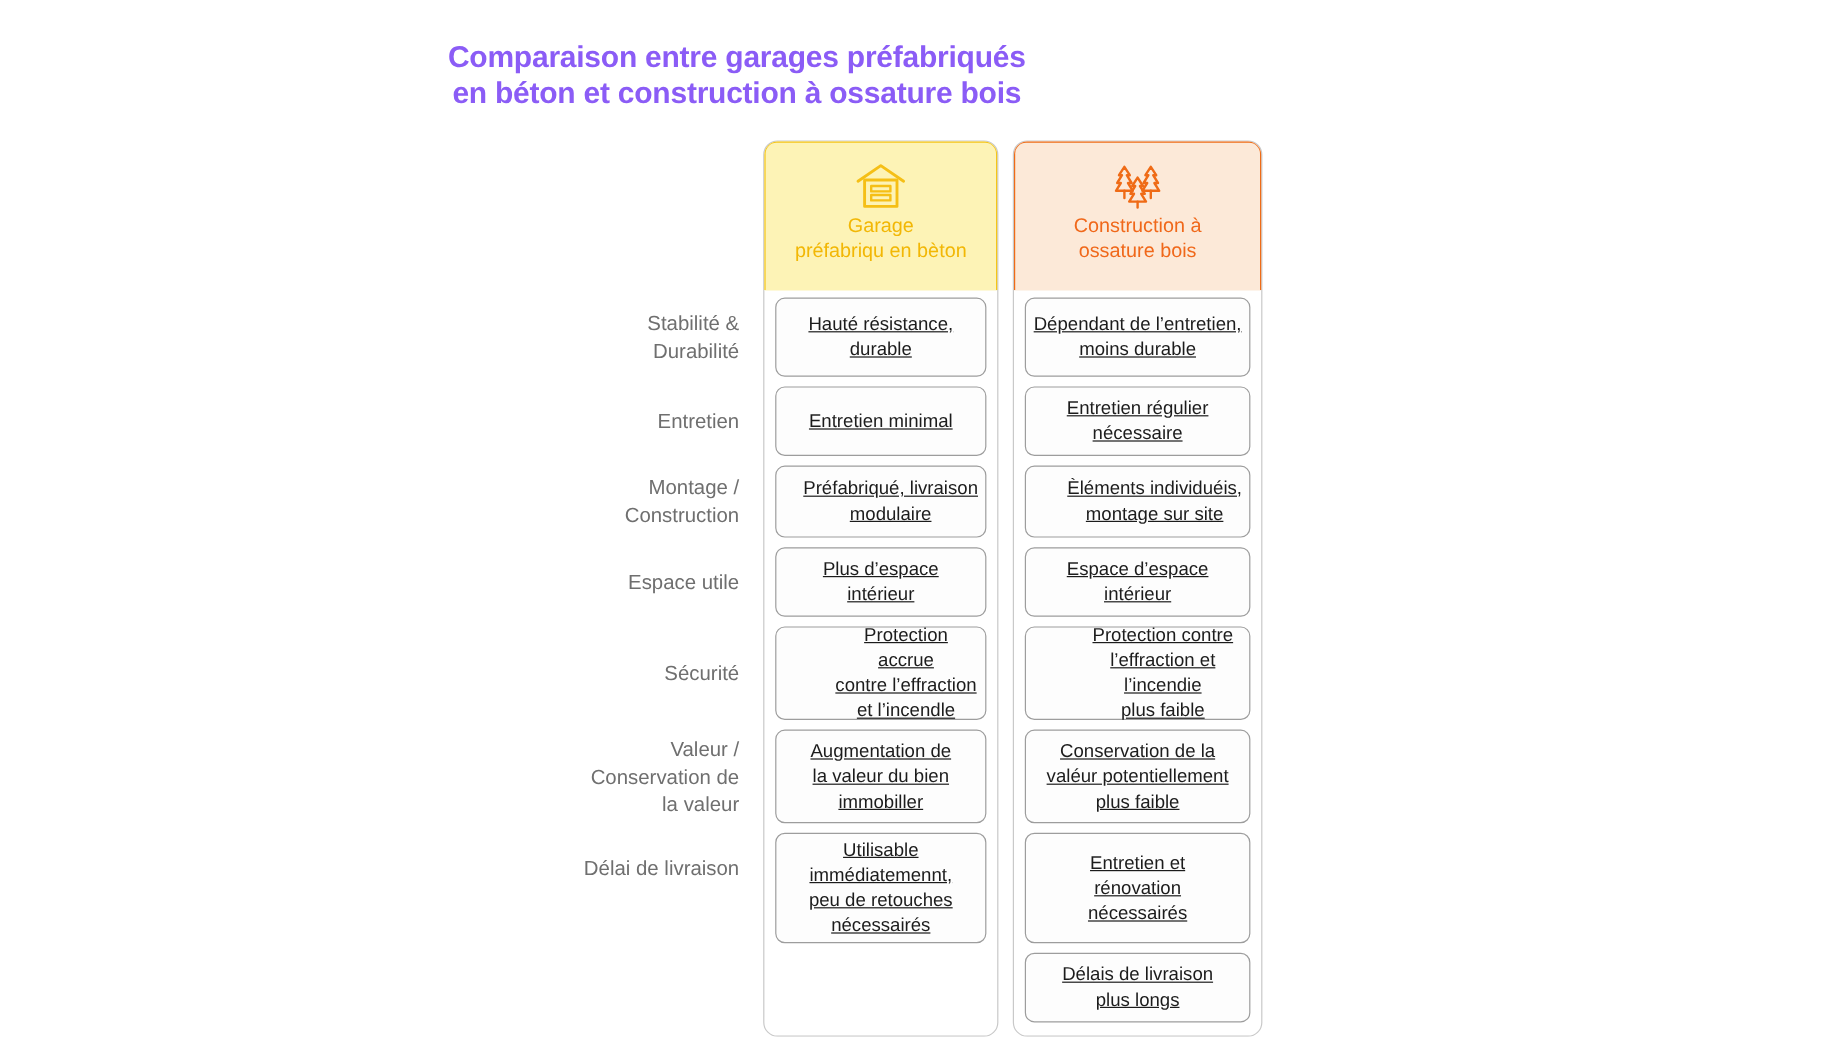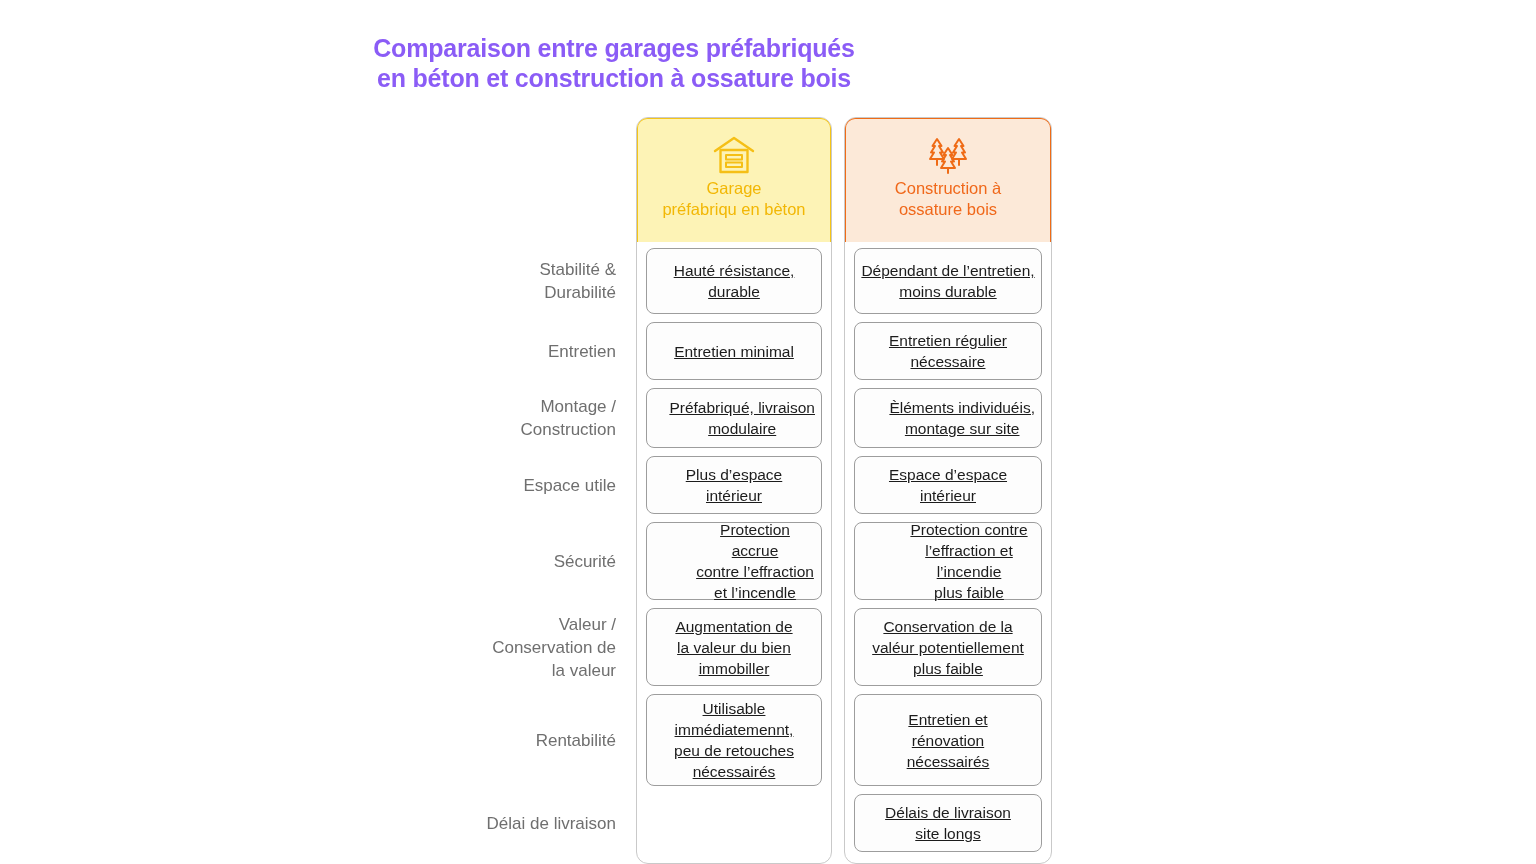--- a/index.html
+++ b/index.html
@@ -196,25 +196,20 @@
     <div class="label-row h-5">
       <div>
         <span class="line">Sécurité</span>
       </div>
     </div>
     <div class="label-row h-6">
       <div>
         <span class="line">Valeur /</span>
         <span class="line">Conservation de</span>
         <span class="line">la valeur</span>
-      </div>
-    </div>
-    <div class="label-row h-7">
-      <div>
-        <span class="line">Rentabilité</span>
       </div>
     </div>
     <div class="label-row h-8">
       <div>
         <span class="line">Délai de livraison</span>
       </div>
     </div>
   </div>
 
   <div class="columns">
@@ -344,20 +339,20 @@
         <div class="cell h-7">
           <div>
             <span class="line">Entretien et</span>
             <span class="line">rénovation</span>
             <span class="line">nécessairés</span>
           </div>
         </div>
         <div class="cell h-8">
           <div>
             <span class="line">Délais de livraison</span>
-            <span class="line">site longs</span>
+            <span class="line">plus longs</span>
           </div>
         </div>
       </div>
     </div>
 
   </div>
 </div>
 
 </body></html>

